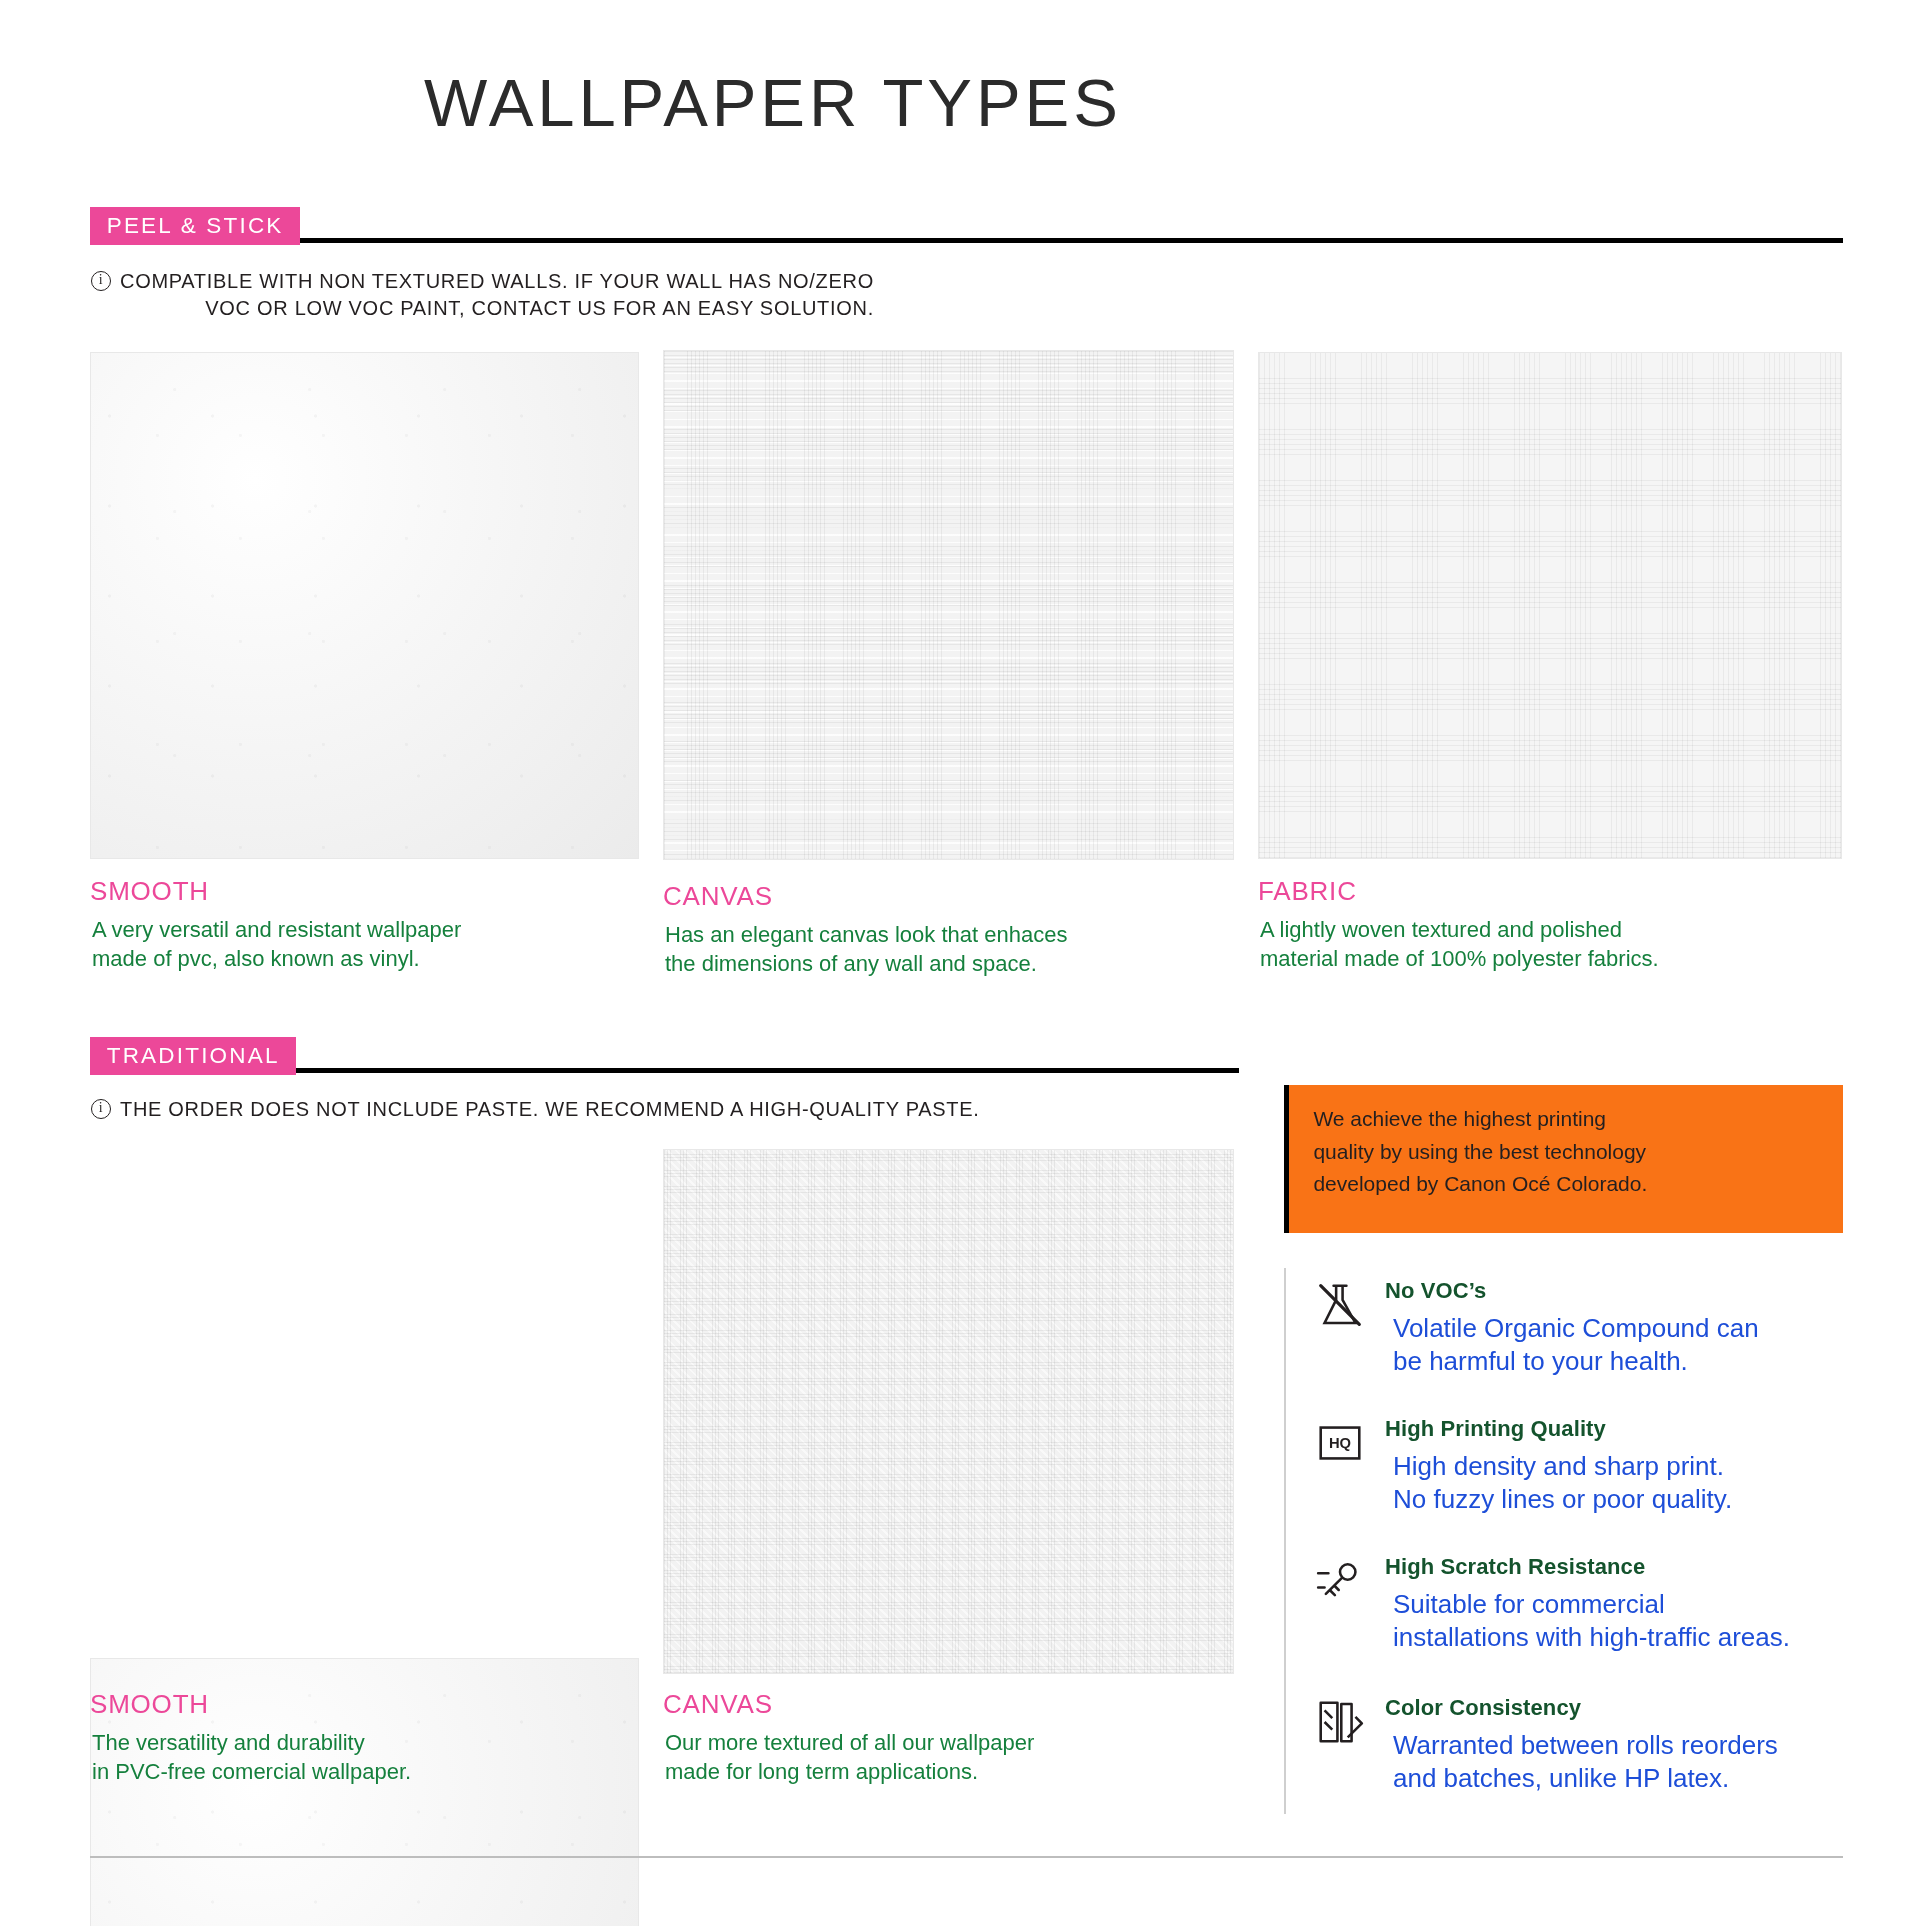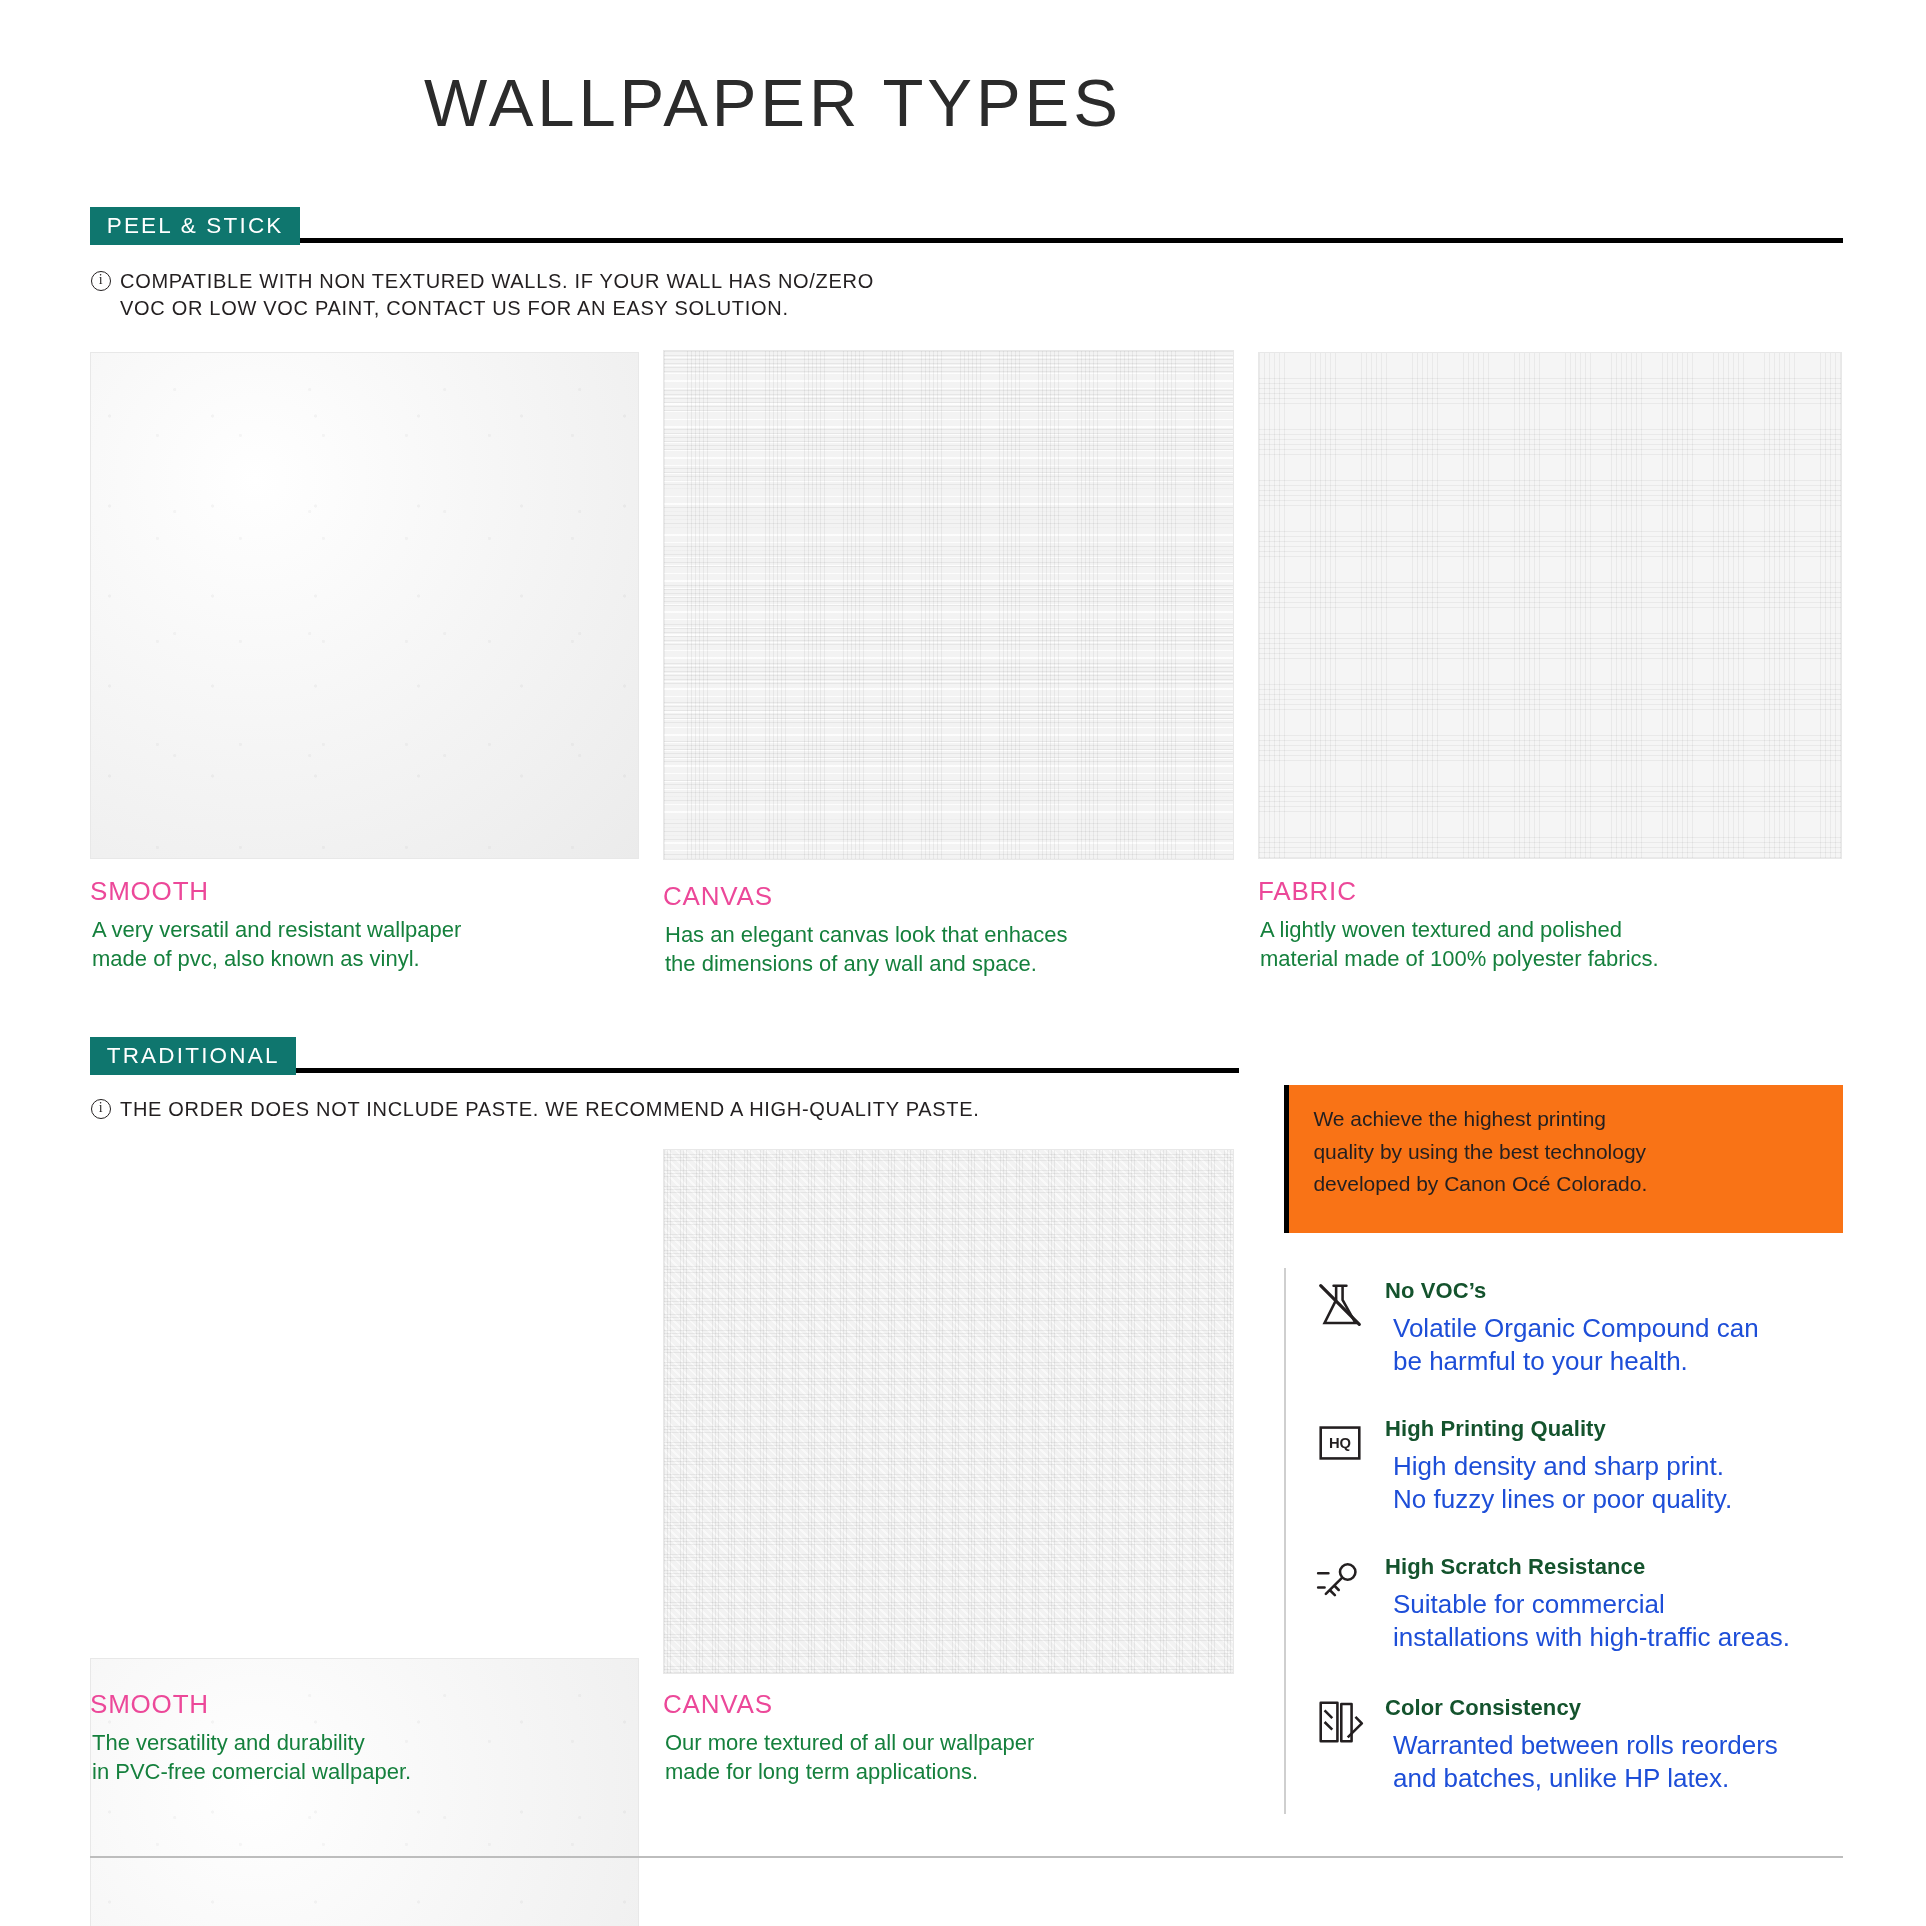--- a/index.html
+++ b/index.html
@@ -31,21 +31,21 @@
   
   .section-head {
     position: absolute;
     left: 90px;
     width: 1753px;
     display: flex;
     align-items: center;
   }
   .section-head.narrow { width: 1149px; }
   .section-tag {
-    background: #0f766e;
+    background: #ec4899;
     color: #ffffff;
     font-size: 22.5px;
     letter-spacing: 2.2px;
     font-weight: 400;
     padding: 7.7px 16.7px 8.3px 16.7px;
     line-height: 1;
     white-space: nowrap;
   }
   .section-rule {
     flex: 1 1 auto;
@@ -203,21 +203,21 @@
 
 <div class="page">
 
   <div class="title">WALLPAPER TYPES</div>
 
   <div class="section-head" style="top:207px;">
     <div class="section-tag">PEEL &amp; STICK</div>
     <div class="section-rule"></div>
   </div>
 
-  <div class="note" style="left:91px; top:268px; width:1091px;">
+  <div class="note" style="left:91px; top:268px; width:1091px;text-align:right;">
     <span class="info-icon"></span>
     <span>
       <span>COMPATIBLE WITH NON TEXTURED WALLS. IF YOUR WALL HAS NO/ZERO</span><br>
       <span>VOC OR LOW VOC PAINT, CONTACT US FOR AN EASY SOLUTION.</span>
     </span>
   </div>
 
   <div class="swatch sw-smooth" style="left:90px; top:352px; width:549px; height:507px;"></div>
   <div class="swatch sw-canvas" style="left:663px; top:350px; width:571px; height:510px;"></div>
   <div class="swatch sw-fabric" style="left:1258px; top:352px; width:584px; height:507px;"></div>

